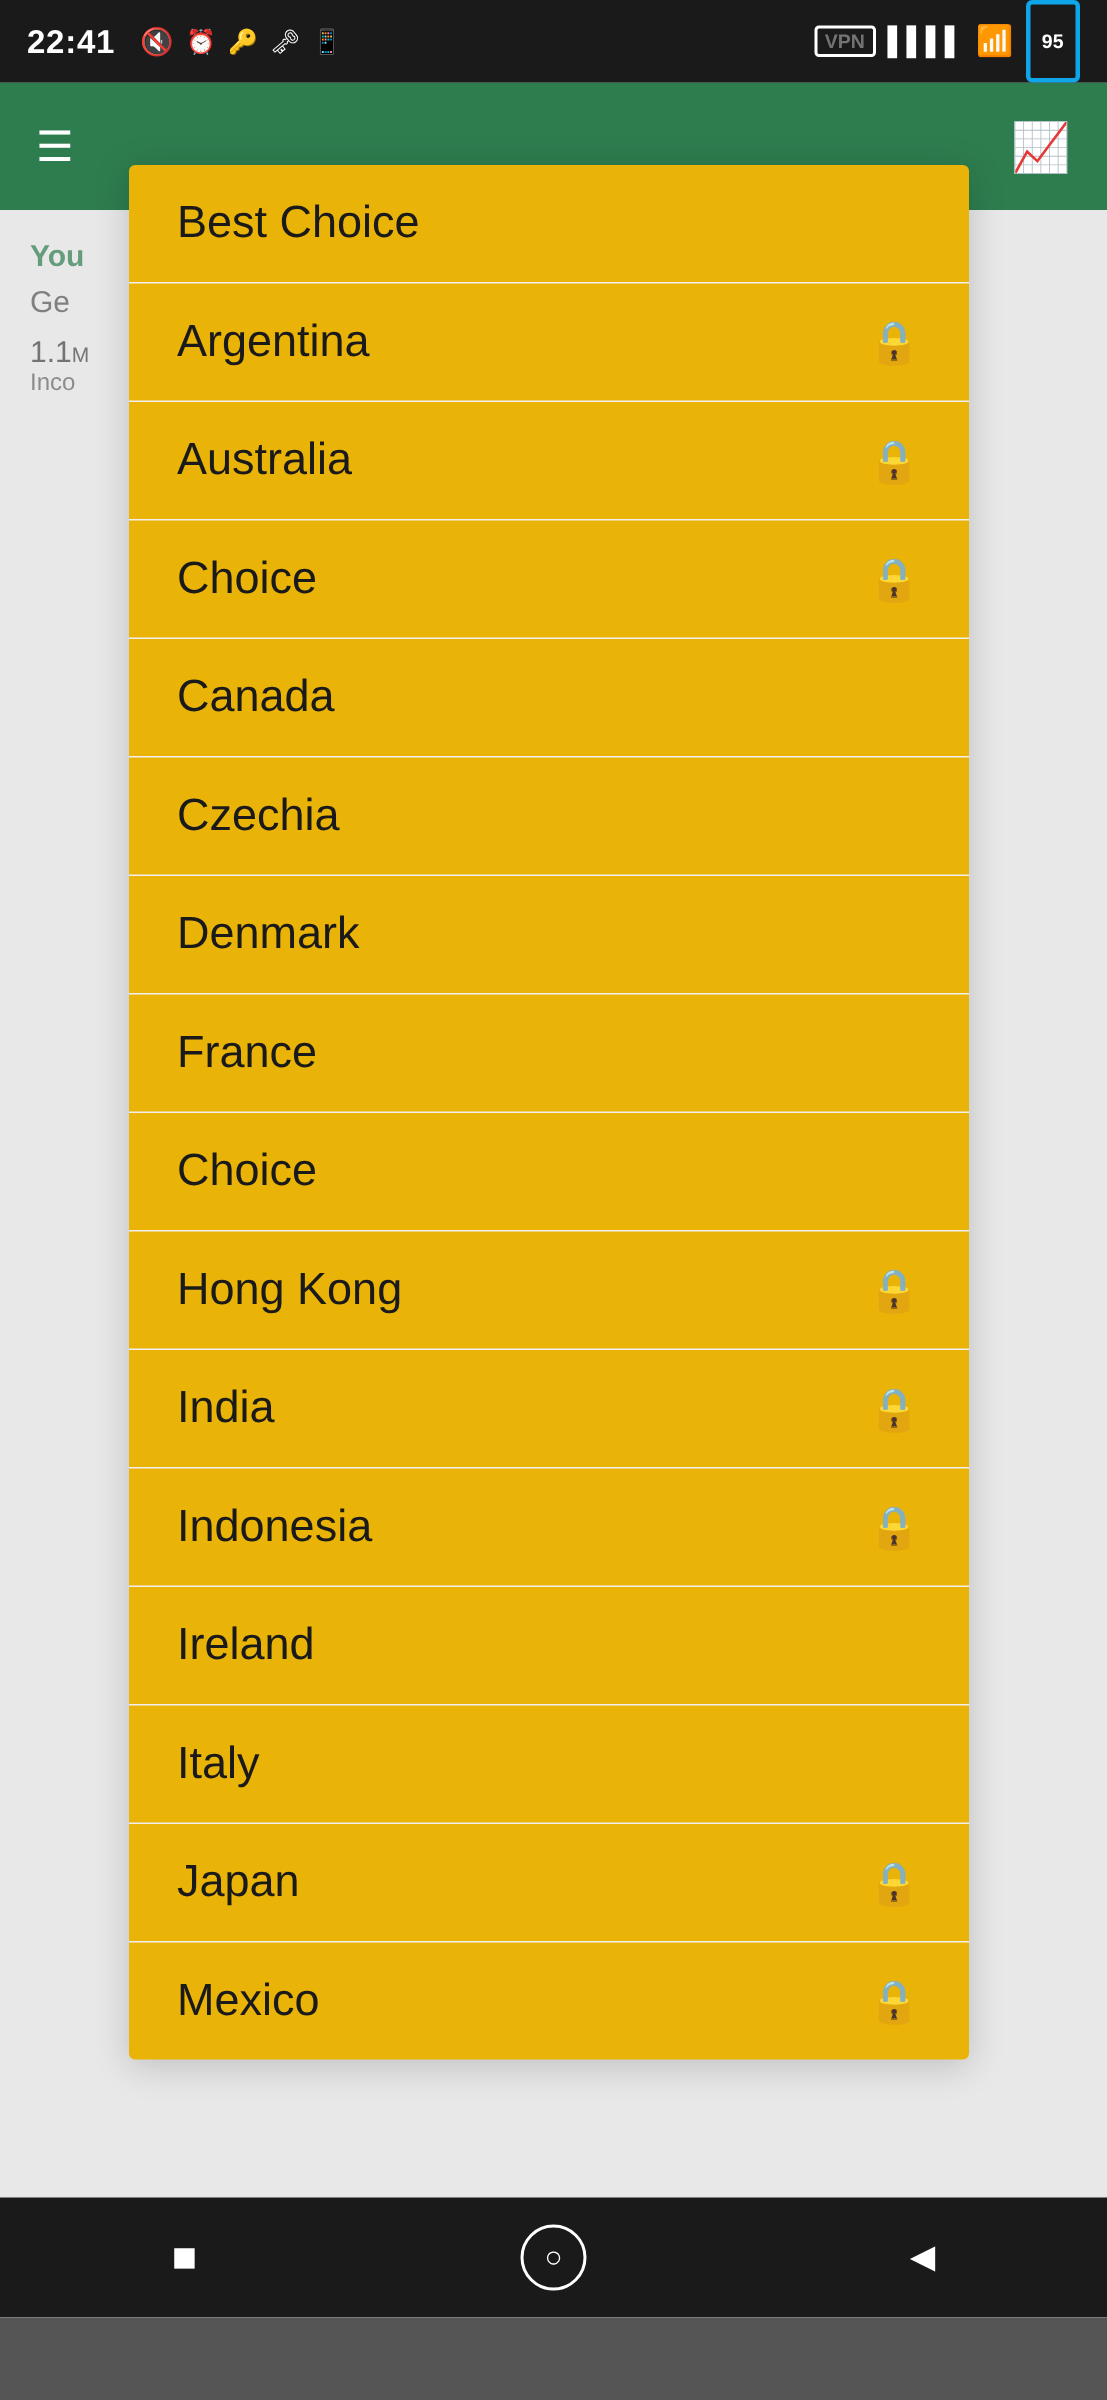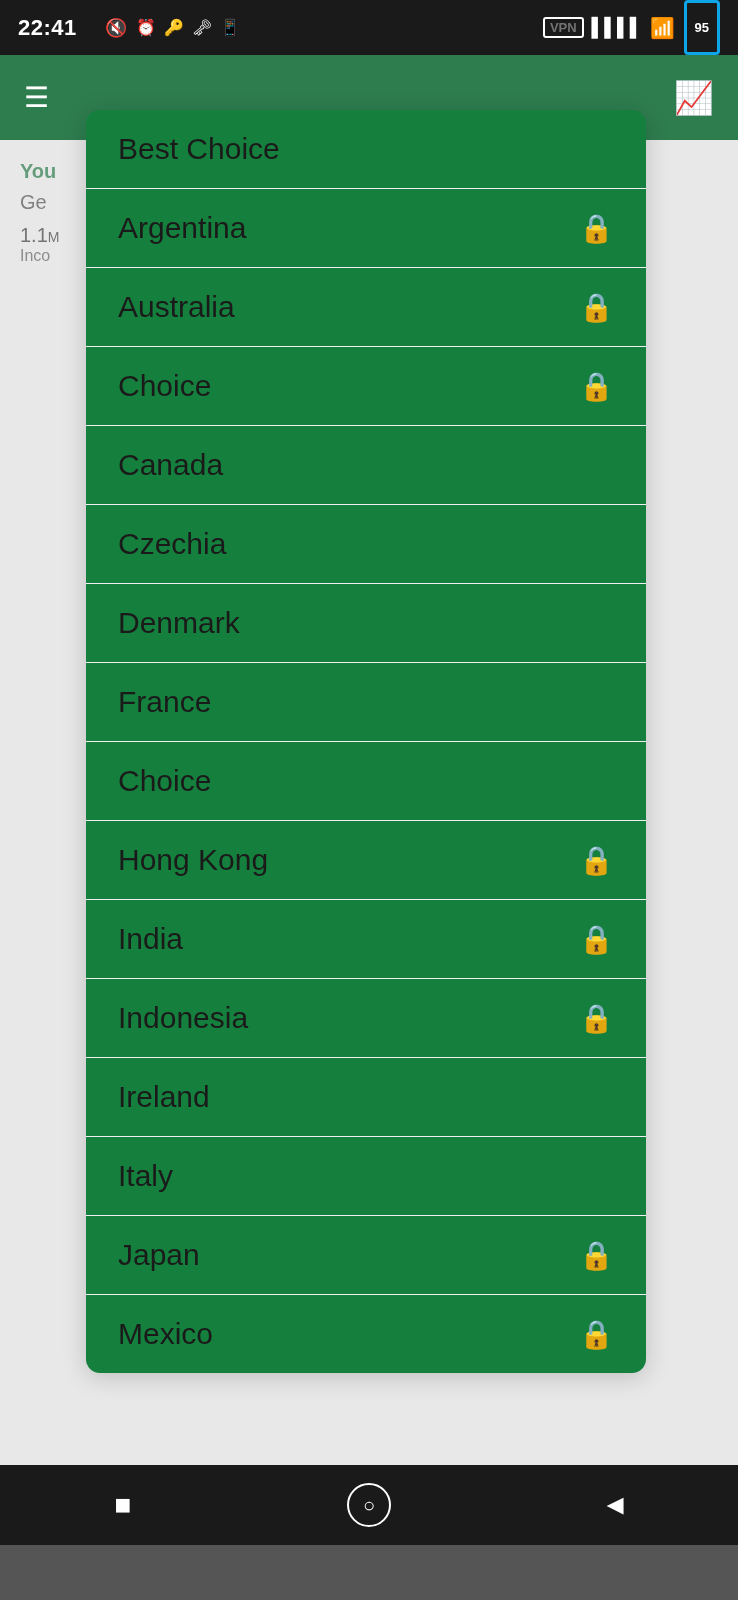--- a/index.html
+++ b/index.html
@@ -134,22 +134,22 @@
       align-items: center;
       justify-content: center;
     }
 
     
     .dropdown-overlay {
       position: absolute;
       top: 55px;
       left: 86px;
       width: 560px;
-      background: #15803d;
-      border-radius: 14px;
+      background: #eab308;
+      border-radius: 4px;
       z-index: 200;
       overflow-y: auto;
       max-height: 1450px;
       box-shadow: 0 4px 24px rgba(0,0,0,0.18);
     }
 
     .dropdown-item {
       display: flex;
       align-items: center;
       justify-content: space-between;
@@ -175,21 +175,21 @@
 
     .dropdown-item.best-choice .dropdown-item-label {
       font-size: 30px;
       font-weight: 400;
     }
   </style>
 </head>
 <body>
 
 <div class="status-bar">
-  <div style="display:flex;align-items:center;gap:17px;">
+  <div style="display:flex;align-items:center;gap:5px;">
     <span class="status-time">22:41</span>
     <div class="status-icons-left">
       <span style="color:white;font-size:18px;">🔇</span>
       <span style="color:white;font-size:16px;">⏰</span>
       <span style="color:white;font-size:16px;">🔑</span>
       <span style="color:white;font-size:16px;">🗝</span>
       <span style="color:white;font-size:16px;">📱</span>
     </div>
   </div>
   <div class="status-icons-right">

